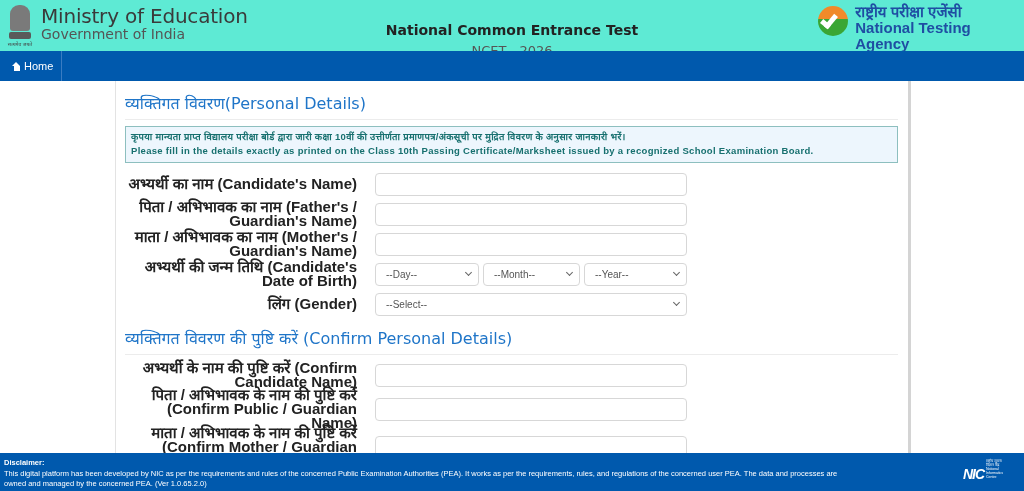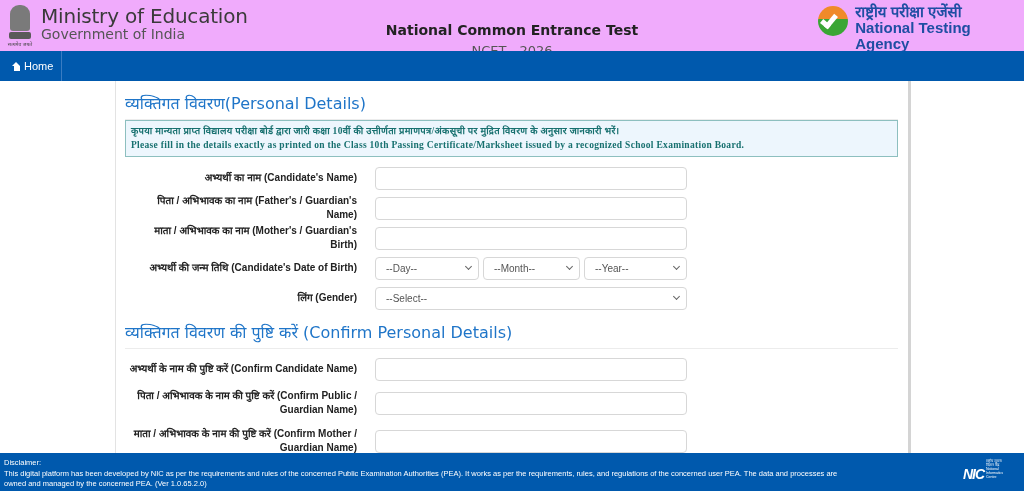--- a/index.html
+++ b/index.html
@@ -1,17 +1,17 @@
 <!DOCTYPE html>
 <html><head>
 <meta charset="utf-8">
 <style>
   * { box-sizing: border-box; margin: 0; padding: 0; }
   html, body { width: 1024px; height: 491px; overflow: hidden; background: #fff; font-family: "Liberation Sans", "DejaVu Sans", sans-serif; }
-  .header { height: 56px; position: relative; background: #f0abfc; }
+  .header { height: 56px; position: relative; background: #5eead4; }
   .moe { position: absolute; left: 6px; top: 3px; display: flex; align-items: flex-start; }
   .emblem { width: 28px; height: 46px; position: relative; }
   .emblem .lion { position: absolute; left: 4px; top: 2px; width: 20px; height: 26px; background: #7a7a7a; border-radius: 9px 9px 3px 3px; }
   .emblem .base { position: absolute; left: 3px; top: 29px; width: 22px; height: 7px; background: #5a5a5a; border-radius: 2px; }
   .emblem .motto { position: absolute; left: 0; top: 38px; width: 28px; font-size: 5px; color: #444; text-align: center; white-space: nowrap; }
   .moe-text { margin-left: 7px; margin-top: 3px; }
   .moe-title { font-size: 20px; color: #3a3a3a; line-height: 20px; font-family: "DejaVu Sans", sans-serif; letter-spacing: -0.2px; }
   .moe-sub { font-size: 14px; color: #555; line-height: 16px; font-family: "DejaVu Sans", sans-serif; }
   .center-title { position: absolute; left: 0; right: 0; top: 6px; text-align: center; }
   .exam-name { font-size: 14px; font-weight: bold; color: #222; font-family: "DejaVu Sans", sans-serif; margin-top: 16px; }
@@ -25,29 +25,29 @@
   .nta-eng { font-size: 15px; color: #1f4ea3; font-weight: bold; line-height: 16px; }
   .nta-tag { display: inline-block; background: #2e9a38; color: #fff; font-size: 6px; font-style: italic; font-weight: bold; padding: 1px 3px; margin-top: 2px; }
   .navbar { position: absolute; left: 0; top: 51px; width: 1024px; height: 30px; background: #0059ad; }
   .nav-home { display: inline-flex; align-items: center; height: 30px; padding: 0 8px 0 12px; color: #fff; font-size: 11px; border-right: 1px solid #3a7cc2; }
   .nav-home .home-icon { display: inline-block; width: 9px; height: 9px; margin-right: 3px; position: relative; }
   .home-icon::before { content: ""; position: absolute; left: 0; top: 0; border-left: 4.5px solid transparent; border-right: 4.5px solid transparent; border-bottom: 4px solid #fff; }
   .home-icon::after { content: ""; position: absolute; left: 1.5px; top: 4px; width: 6px; height: 5px; background: #fff; }
   .content { position: absolute; left: 115px; top: 81px; width: 796px; height: 372px; border-left: 1px solid #e3e3e3; border-right: 3px solid #d4d4d4; background: #fff; }
   .inner { padding-left: 9px; padding-right: 10px; }
   .section-title { font-size: 16px; color: #1f75c8; padding-top: 11px; padding-bottom: 5px; border-bottom: 1px solid #ececec; font-family: "DejaVu Sans", sans-serif; }
-  .notice { border: 1px solid #8dbfbf; background: #edf6fd; padding: 3px 20px 4px 5px; color: #17706f; font-size: 9.5px; font-weight: bold; line-height: 14px; letter-spacing: 0.3px; font-family: Liberation Serif, serif; }
+  .notice { margin-top: 6px; border: 1px solid #8dbfbf; background: #edf6fd; padding: 3px 20px 4px 5px; color: #17706f; font-size: 9.5px; font-weight: bold; line-height: 14px; letter-spacing: 0.3px; }
   .row { display: flex; align-items: center; height: 30px; }
-  .label { width: 250px; text-align: right; font-size: 10px; font-weight: bold; color: #222; padding-right: 18px; line-height: 14px; }
+  .label { width: 250px; text-align: right; font-size: 15px; font-weight: bold; color: #222; padding-right: 18px; line-height: 14px; }
   .field { width: 312px; height: 23px; border: 1px solid #d7d7d7; border-radius: 4px; background: #fff; }
   .selects { display: flex; gap: 4px; }
   .select { height: 23px; border: 1px solid #d7d7d7; border-radius: 4px; background: #fff; display: flex; align-items: center; justify-content: space-between; padding: 0 7px 0 10px; font-size: 10px; color: #555; gap: 20px; }
   .chev { width: 5px; height: 5px; border-right: 1px solid #666; border-bottom: 1px solid #666; transform: rotate(45deg); margin-top: -3px; }
   .footer { position: absolute; left: 0; top: 453px; width: 1024px; height: 38px; background: #0059ad; color: #fff; padding: 5px 4px; font-size: 7.5px; line-height: 10.5px; }
-  .footer b { font-weight: normal; }
+  .footer b { font-weight: bold; }
   .nic { position: absolute; right: 16px; top: 6px; display: flex; align-items: flex-end; }
   .nic-big { font-size: 14px; font-weight: 900; color: #fff; letter-spacing: -1px; font-style: italic; }
   .nic-small { font-size: 3.5px; line-height: 4px; color: #fff; margin-left: 2px; width: 22px; }
 </style>
 </head>
 <body>
 
 <div class="header">
   <div class="moe">
     <div class="emblem">
@@ -99,21 +99,21 @@
 
     <div class="row">
       <div class="label">अभ्यर्थी का नाम (Candidate's Name)</div>
       <div class="field"></div>
     </div>
     <div class="row">
       <div class="label">पिता / अभिभावक का नाम (Father's / Guardian's Name)</div>
       <div class="field"></div>
     </div>
     <div class="row">
-      <div class="label">माता / अभिभावक का नाम (Mother's / Guardian's Birth)</div>
+      <div class="label">माता / अभिभावक का नाम (Mother's / Guardian's Name)</div>
       <div class="field"></div>
     </div>
     <div class="row">
       <div class="label">अभ्यर्थी की जन्म तिथि (Candidate's Date of Birth)</div>
       <div class="selects">
         <div class="select" style="width:104px">
           <span>--Day--</span>
           <span class="chev"></span>
         </div>
         <div class="select" style="width:97px">

